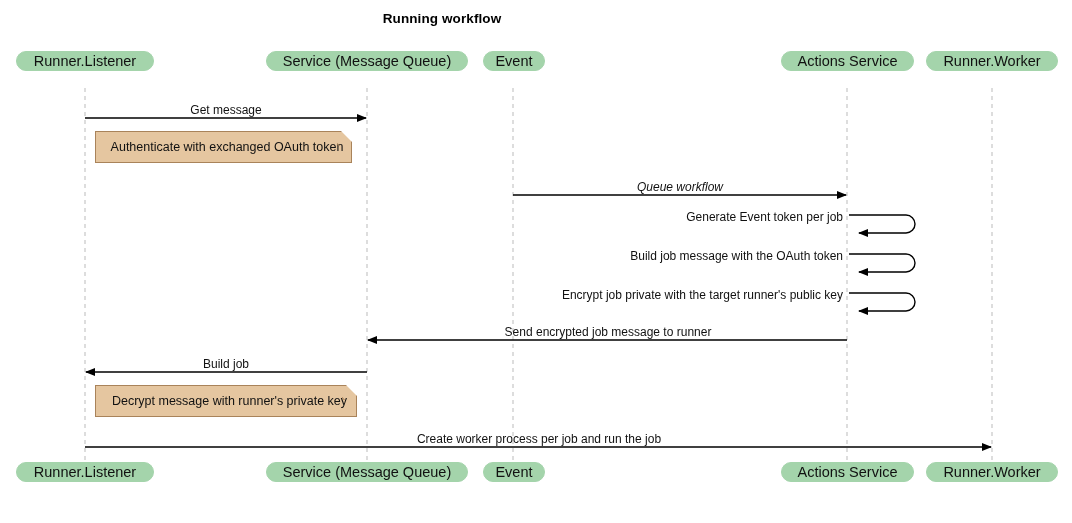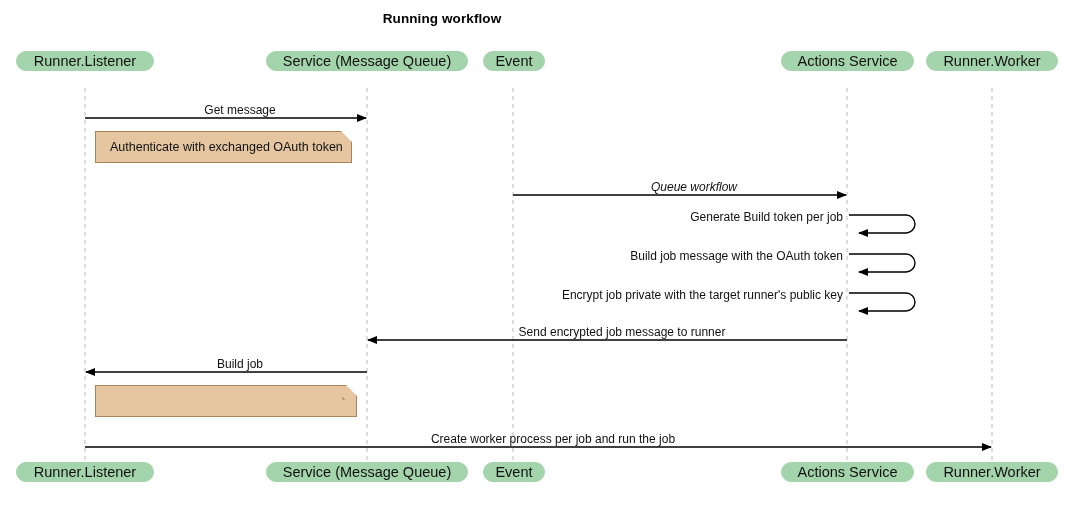--- a/index.html
+++ b/index.html
@@ -52,23 +52,24 @@
   }
   .note {
     position: absolute;
     box-sizing: border-box;
     background: #e5c6a0;
     border: 1px solid #a9835a;
     color: #111111;
     font-size: 12.5px;
     display: flex;
     align-items: center;
-    padding-left: 14px;
+    padding-left: 7px;
     white-space: nowrap;
     height: 32px;
+    justify-content: center;
   }
   .note .fold {
     position: absolute;
     right: -1px;
     top: -1px;
     width: 0;
     height: 0;
     border-left: 11px solid transparent;
     border-top: 11px solid #ffffff;
   }
@@ -93,21 +94,20 @@
   }
   .msg-label {
     position: absolute;
     font-size: 12px;
     color: #111111;
     white-space: nowrap;
     text-align: center;
   }
   .msg-label.center {
     transform: translateX(-50%);
-    margin-left: 14px;
   }
   .msg-label.right-align {
     transform: translateX(-100%);
   }
 </style>
 </head>
 <body>
 
 <div id="diagram">
 
@@ -175,28 +175,29 @@
         <span>Runner.Worker</span>
       </div>
     </div>
   <div id="notes-layer">
       <div class="note" style="left: 95px; top: 131px; width: 257px;">
         <span>Authenticate with exchanged OAuth token</span>
         <span class="fold"></span>
         <span class="fold-edge"></span>
       </div>
       <div class="note" style="left: 95px; top: 385px; width: 262px;">
+        <span>Decrypt message with runner's private key</span>
         <span class="fold"></span>
         <span class="fold-edge"></span>
       </div>
     </div>
   <div id="labels-layer">
       <div class="msg-label center" style="left: 226px; top: 103px;">Get message</div>
       <div class="msg-label center" style="left: 680px; top: 180px; font-style: italic;">Queue workflow</div>
-      <div class="msg-label right-align" style="left: 843px; top: 210px;">Generate Build token per job</div>
+      <div class="msg-label right-align" style="left: 843px; top: 210px;">Generate Event token per job</div>
       <div class="msg-label right-align" style="left: 843px; top: 249px;">Build job message with the OAuth token</div>
       <div class="msg-label right-align" style="left: 843px; top: 288px;">Encrypt job private with the target runner's public key</div>
       <div class="msg-label center" style="left: 608px; top: 325px; text-align: right;">Send encrypted job message to runner</div>
       <div class="msg-label center" style="left: 226px; top: 357px;">Build job</div>
       <div class="msg-label center" style="left: 539px; top: 432px;">Create worker process per job and run the job</div>
     </div>
 
 </div>
 
 </body></html>

